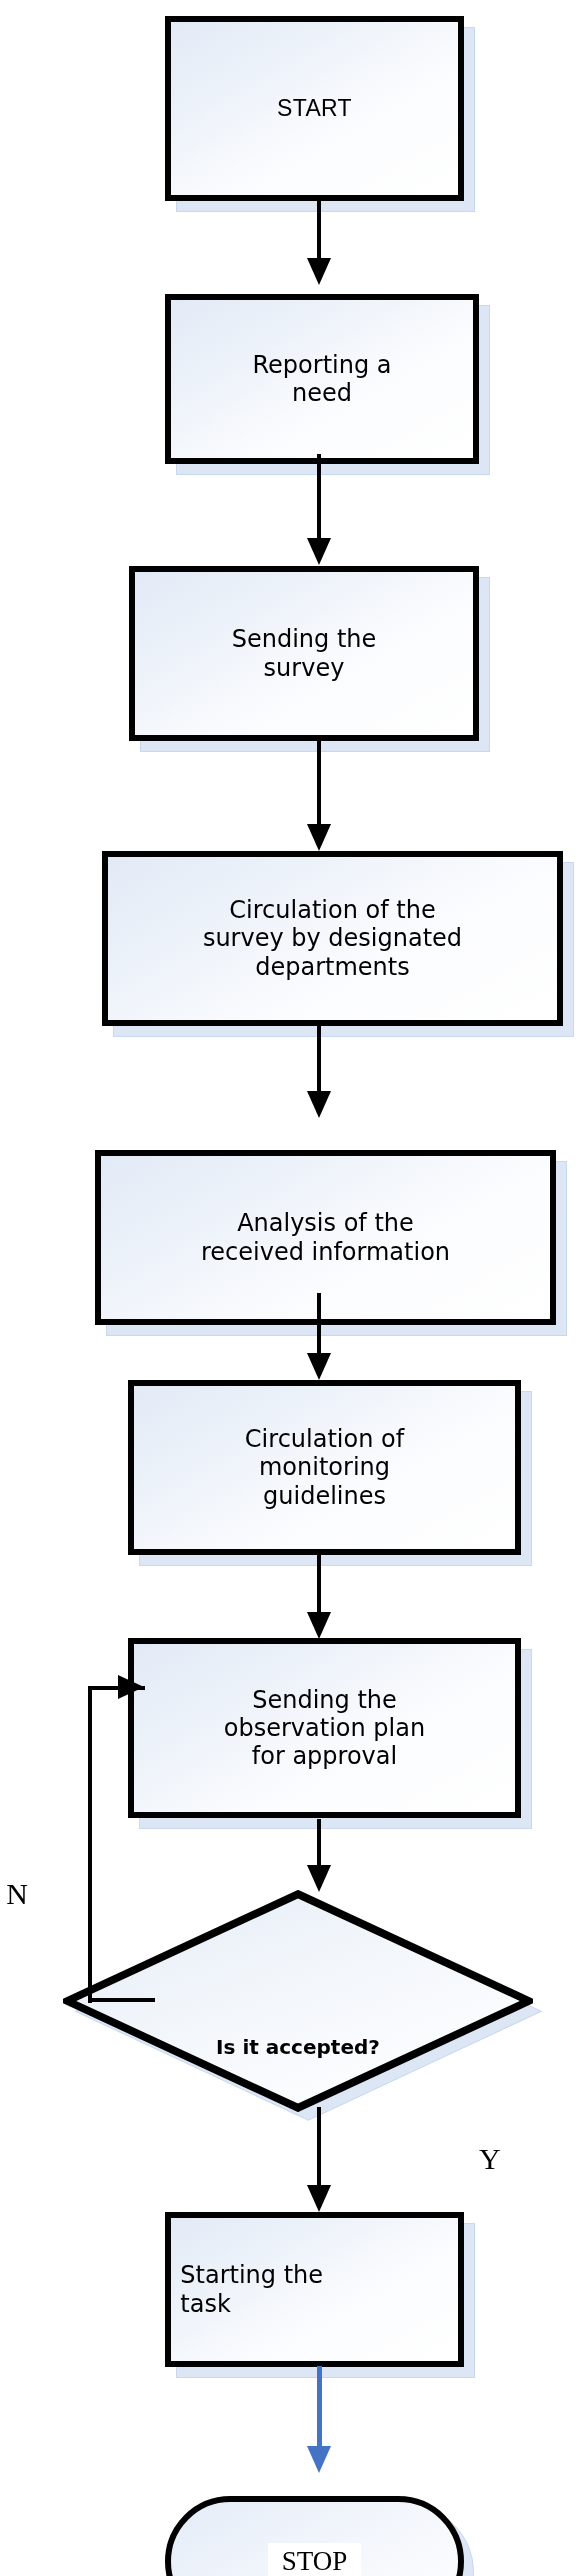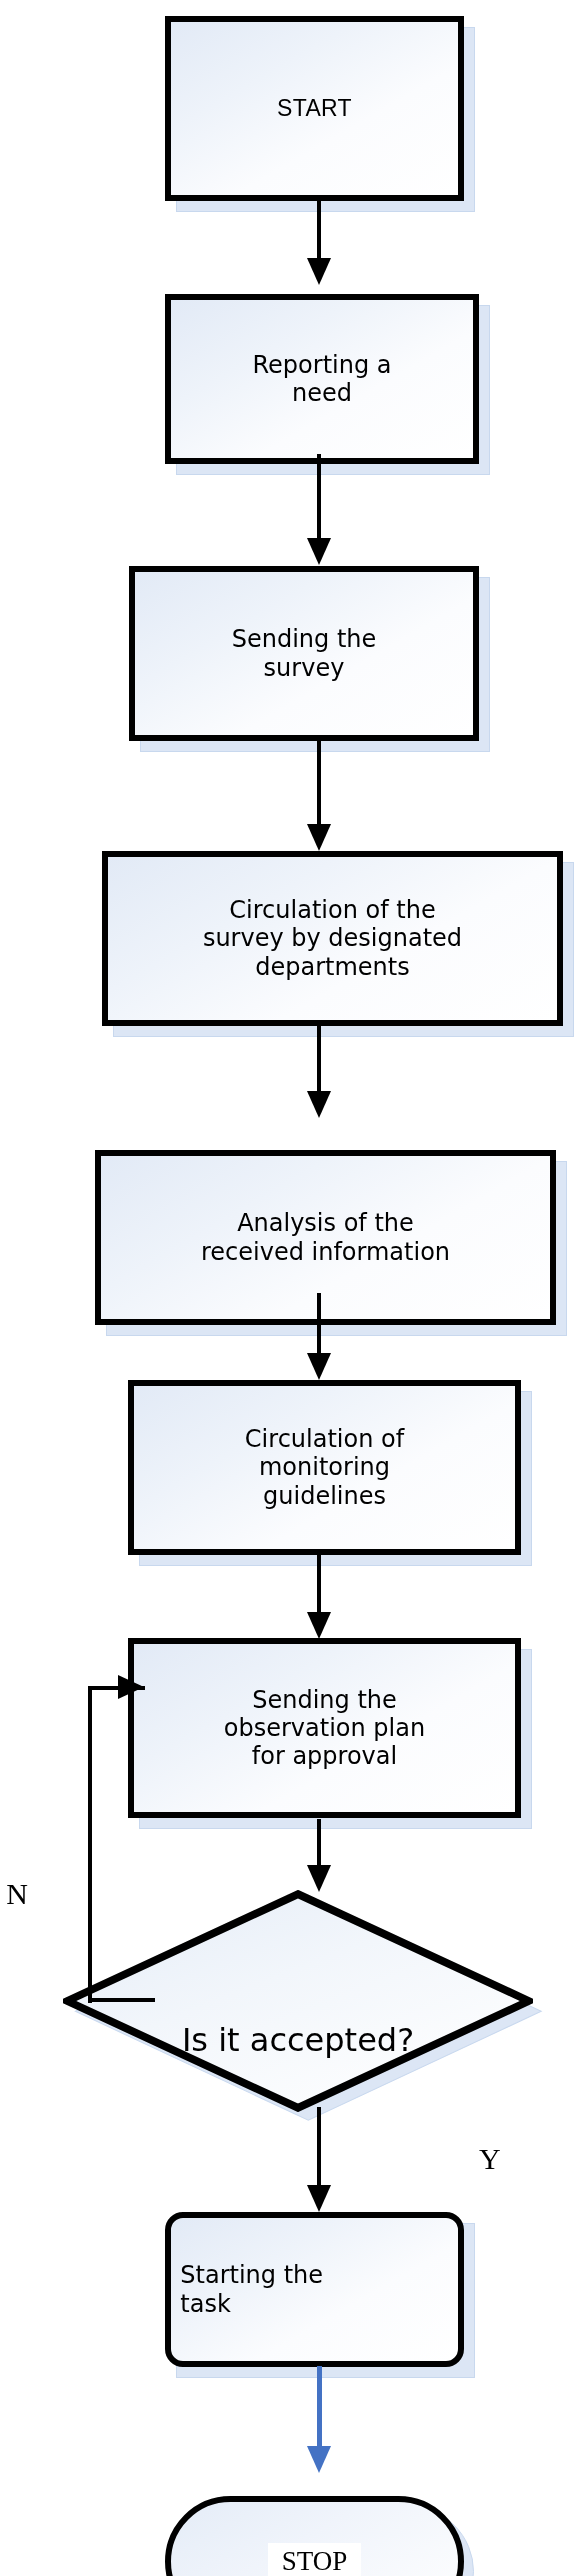--- a/index.html
+++ b/index.html
@@ -70,21 +70,21 @@
     background: linear-gradient(150deg, #e4ecf7 0%, #f0f4fb 40%, #ffffff 100%);
   }
   .node.stadium .label {
     font-family: "Liberation Serif", serif;
     font-size: 27px;
     background: #ffffff;
     padding: 3.1px 13.4px;
   }
 
   
-  .node.text-left .body { justify-content: flex-start; border-radius: 18px; }
+  .node.text-left .body { justify-content: flex-start; }
   .node.text-left .label { text-align: left; padding-left: 9.3px; }
 
   
   .diamond {
     position: absolute;
   }
   .diamond .dshadow,
   .diamond .dbody {
     position: absolute;
     left: 0; top: 0;
@@ -93,23 +93,24 @@
   .diamond .dshadow {
     transform: translate(10.3px, 10.3px);
   }
   .diamond .dlabel {
     position: absolute;
     left: 0;
     width: 100%;
     bottom: 24%;
     text-align: center;
     font-family: "DejaVu Sans", sans-serif;
-    font-size: 32px;
+    font-size: 20px;
     color: #000;
     z-index: 4;
+    font-weight: bold;
   }
 
   
   .vline {
     position: absolute;
     width: 4.1px;
     background: #000000;
   }
   .hline {
     position: absolute;

